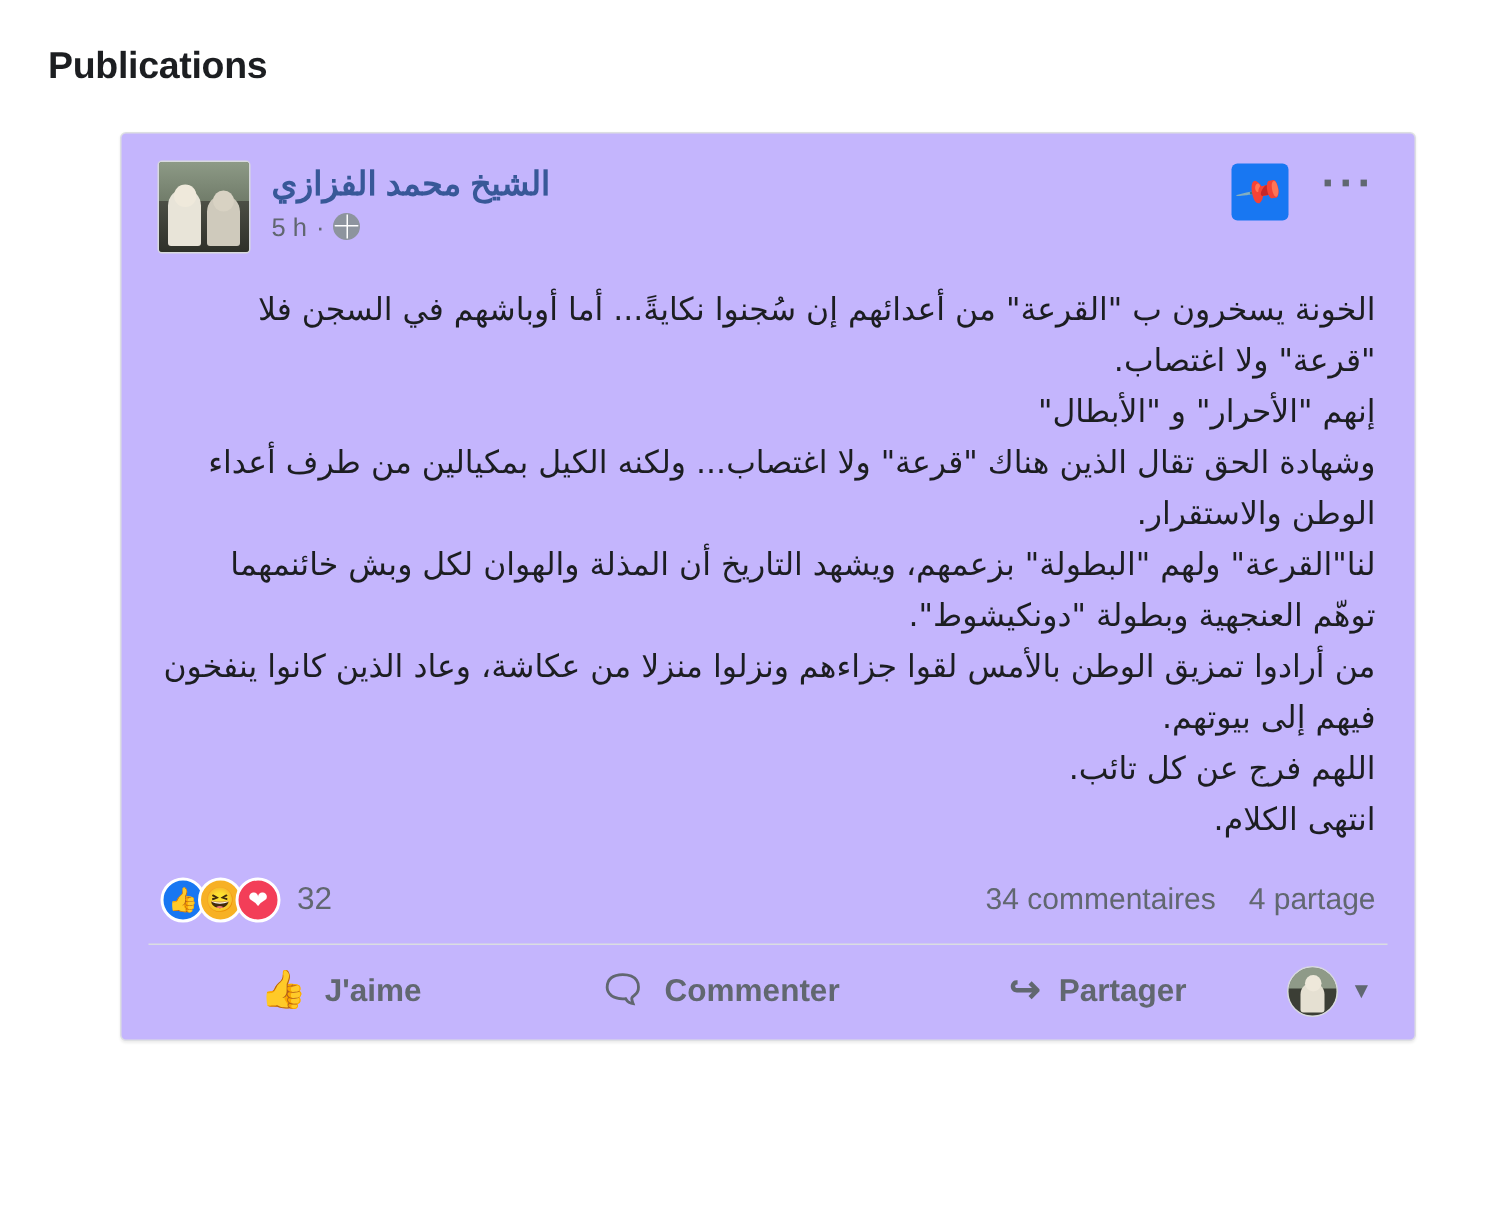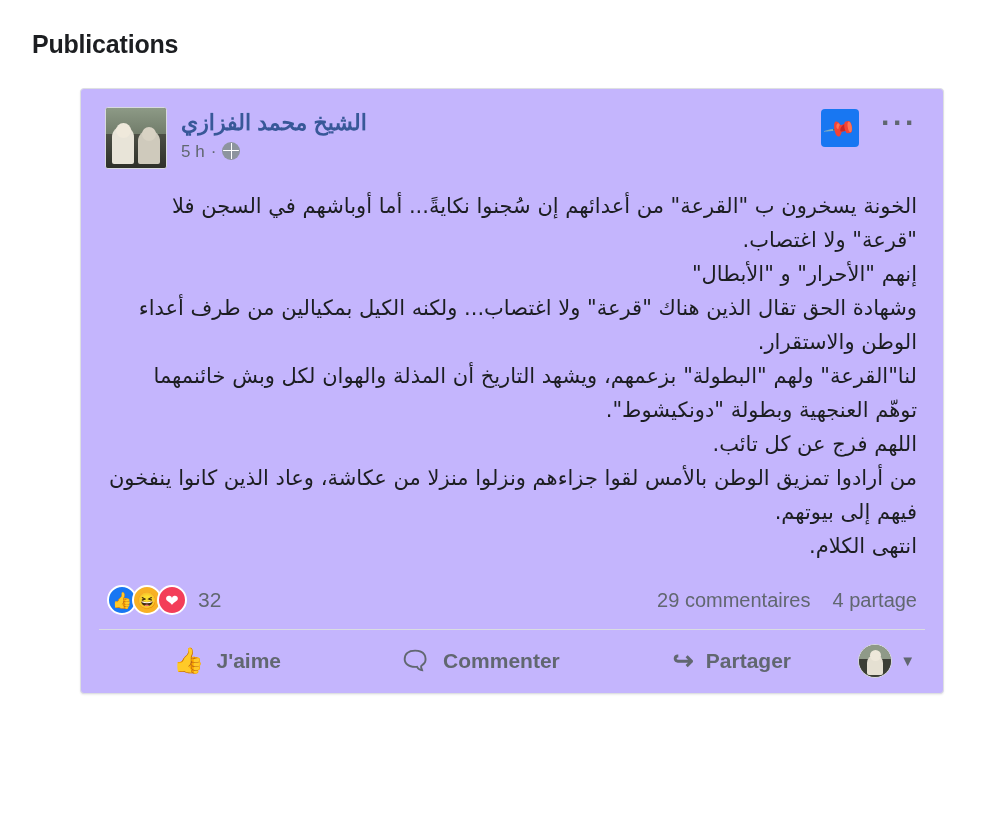--- a/index.html
+++ b/index.html
@@ -334,34 +334,34 @@
         </div>
         <div class="menu-dots">···</div>
       </div>
     </div>
 
     <div class="post-body">
       <p>الخونة يسخرون ب "القرعة" من أعدائهم إن سُجنوا نكايةً... أما أوباشهم في السجن فلا "قرعة" ولا اغتصاب.</p>
       <p>إنهم "الأحرار" و "الأبطال"</p>
       <p>وشهادة الحق تقال الذين هناك "قرعة" ولا اغتصاب... ولكنه الكيل بمكيالين من طرف أعداء الوطن والاستقرار.</p>
       <p>لنا"القرعة" ولهم "البطولة" بزعمهم، ويشهد التاريخ أن المذلة والهوان لكل وبش خائنمهما توهّم العنجهية وبطولة "دونكيشوط".</p>
+      <p>من أرادوا تمزيق الوطن بالأمس لقوا جزاءهم ونزلوا منزلا من عكاشة، وعاد الذين كانوا ينفخون فيهم إلى بيوتهم.</p>
       <p>اللهم فرج عن كل تائب.</p>
-      <p>من أرادوا تمزيق الوطن بالأمس لقوا جزاءهم ونزلوا منزلا من عكاشة، وعاد الذين كانوا ينفخون فيهم إلى بيوتهم.</p>
       <p>انتهى الكلام.</p>
     </div>
 
     <div class="reactions-row">
       <div class="reaction-left">
         <span class="reaction-bubble rb-like">👍</span>
         <span class="reaction-bubble rb-haha">😆</span>
         <span class="reaction-bubble rb-love">❤</span>
         <span class="reaction-count">32</span>
       </div>
       <div class="reaction-right">
-        <span class="comments-count">29 commentaires</span>
+        <span class="comments-count">34 commentaires</span>
         <span>4 partage</span>
       </div>
     </div>
 
     <div class="divider"></div>
 
     <div class="actions-row">
       <div class="action-btn">
         <span class="glyph">👍</span>
         <span>J'aime</span>

